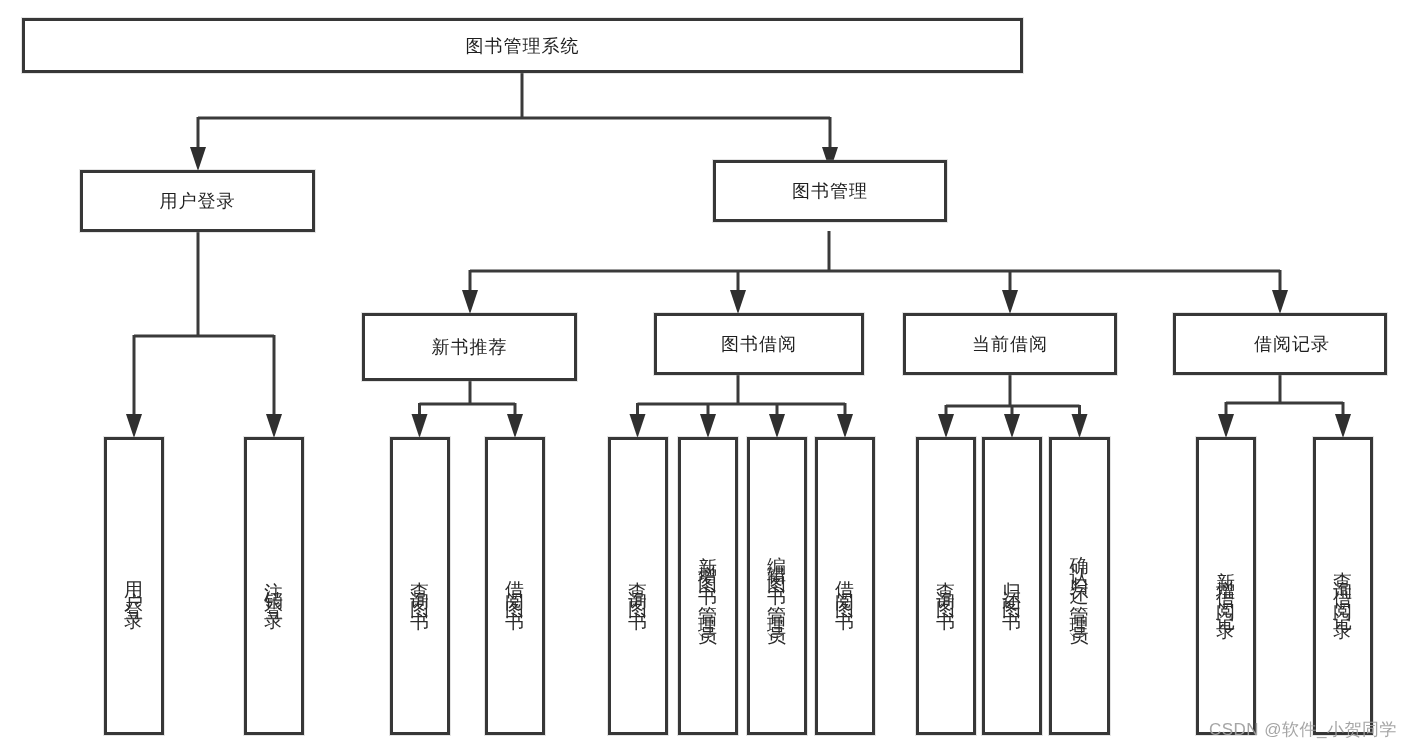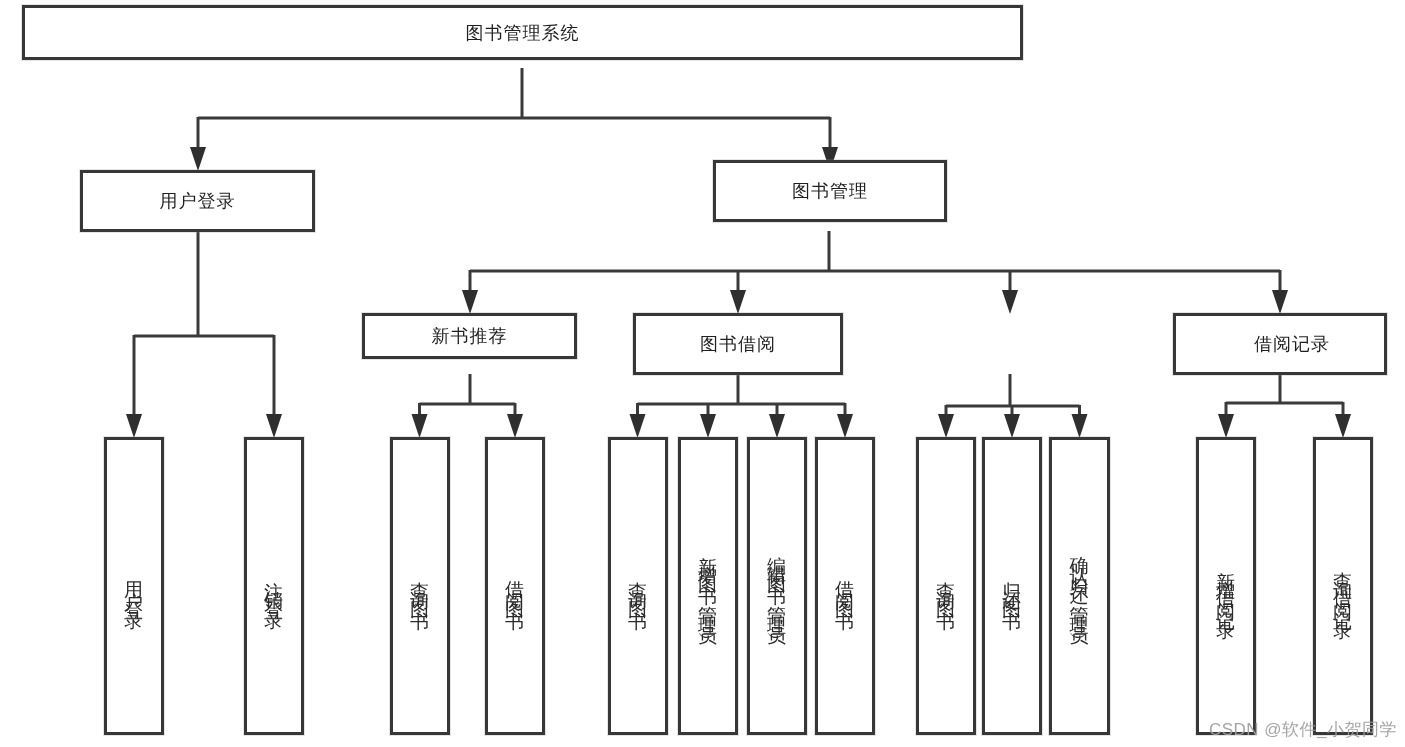--- a/index.html
+++ b/index.html
@@ -121,36 +121,39 @@
       <polygon points="769,414 785,414 777,438"></polygon>
       <polygon points="837,414 853,414 845,438"></polygon>
       <polygon points="938,414 954,414 946,438"></polygon>
       <polygon points="1004,414 1020,414 1012,438"></polygon>
       <polygon points="1071.5,414 1087.5,414 1079.5,438"></polygon>
       <polygon points="1218,414 1234,414 1226,438"></polygon>
       <polygon points="1335,414 1351,414 1343,438"></polygon>
     </g>
   </svg>
 
-  <div class="node h-node" style="left:22px; top:5px; width:1001px; height:55px;">
+  <div class="node h-node" style="left:22px; top:18px; width:1001px; height:55px;">
     <span>图书管理系统</span>
   </div>
 
   <div class="node h-node" style="left:80px; top:170px; width:235px; height:62px;">
     <span>用户登录</span>
   </div>
   <div class="node h-node" style="left:713px; top:160px; width:234px; height:62px;">
     <span>图书管理</span>
   </div>
 
-  <div class="node h-node" style="left:362px; top:313px; width:215px; height:46px;">
+  <div class="node h-node" style="left:362px; top:313px; width:215px; height:68px;">
     <span>新书推荐</span>
   </div>
-  <div class="node h-node" style="left:633px; top:313px; width:210px; height:62px;">
+  <div class="node h-node" style="left:654px; top:313px; width:210px; height:62px;">
     <span>图书借阅</span>
+  </div>
+  <div class="node h-node" style="left:903px; top:313px; width:214px; height:62px;">
+    <span>当前借阅</span>
   </div>
   <div class="node h-node" style="left:1173px; top:313px; width:214px; height:62px;padding-left:24px;">
     <span>借阅记录</span>
   </div>
 
   <div class="node leaf" style="left:104px; top:437px; width:60px; height:298px;">
     <span class="vtext">用户登录</span>
   </div>
   <div class="node leaf" style="left:244px; top:437px; width:60px; height:298px;">
     <span class="vtext">注销登录</span>

